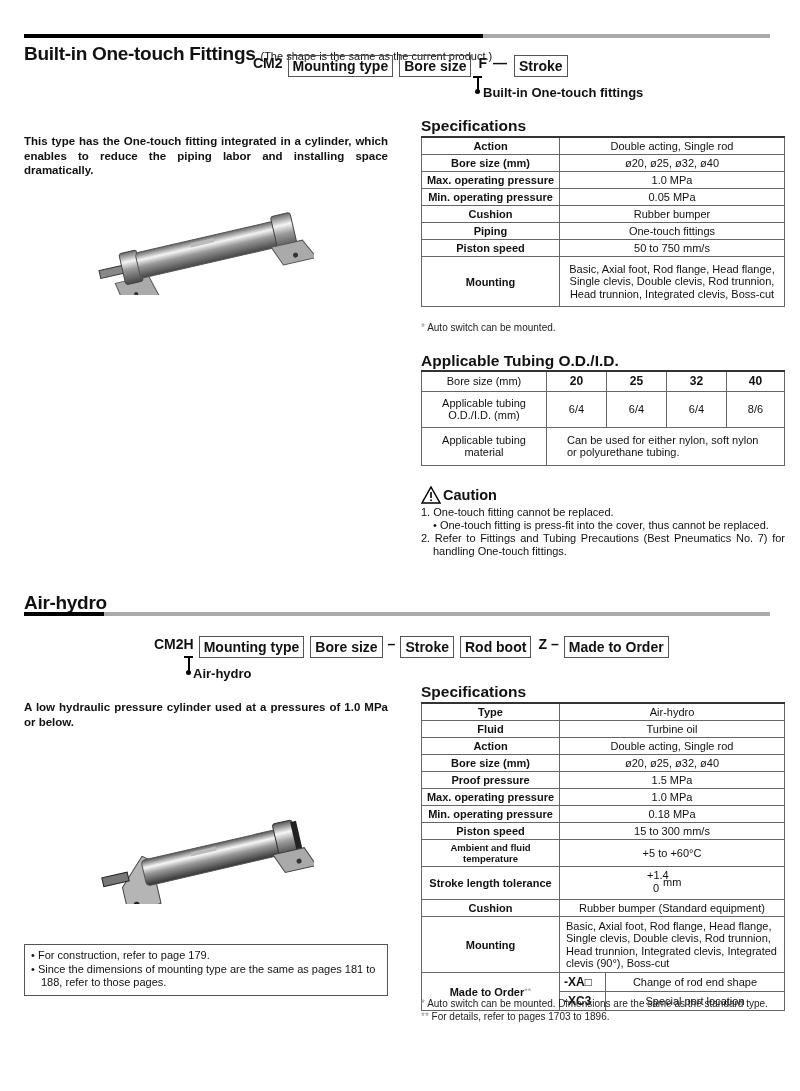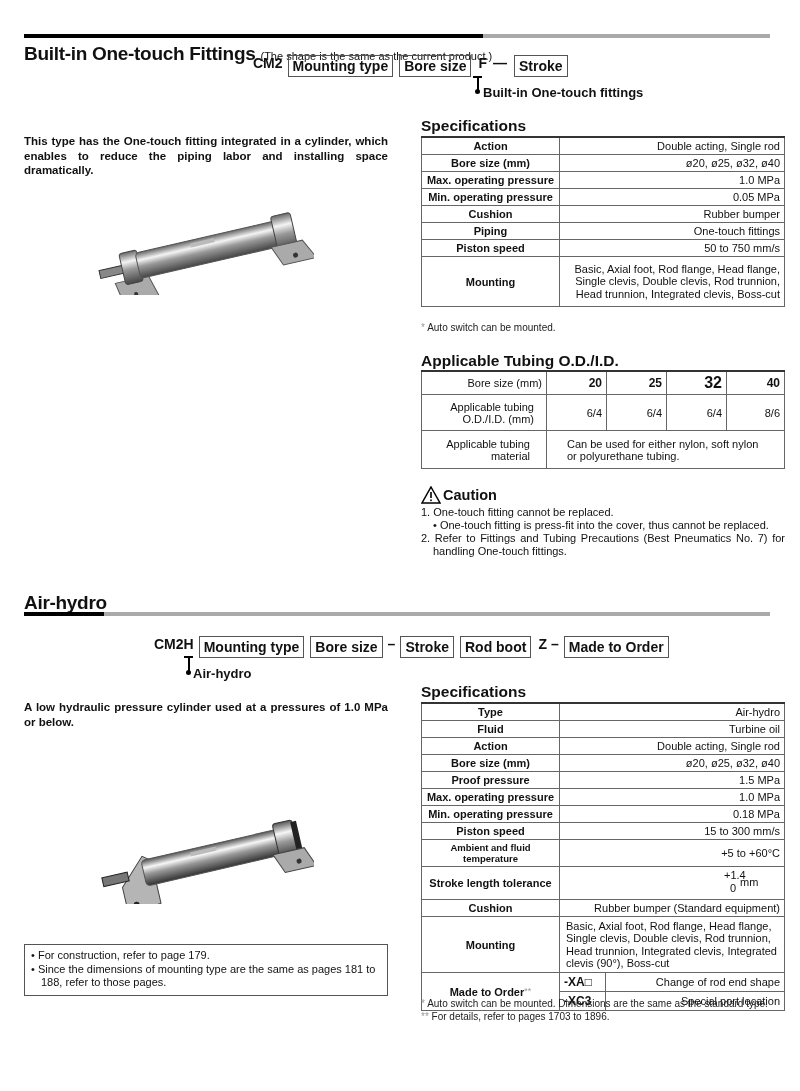--- a/index.html
+++ b/index.html
@@ -13,21 +13,21 @@
   .model .box { border:1px solid #555; padding:1px 4px; margin:0 3px; font-size:14px; line-height:18px; }
   .model .plain { margin:0 2px; }
   .callout { position:absolute; font-weight:bold; font-size:13px; }
   .tick { position:absolute; background:#000; }
   .dot { position:absolute; width:5px; height:5px; border-radius:50%; background:#000; }
   .desc { position:absolute; font-weight:bold; font-size:11.5px; line-height:14.5px; text-align:justify; }
   .h2 { position:absolute; font-weight:bold; font-size:15.5px; }
   table.spec { position:absolute; border-collapse:collapse; font-size:11px; }
   table.spec td { border:1px solid #666; padding:2px 4px; }
   table.spec td.k { font-weight:bold; text-align:center; }
-  table.spec td.v { text-align:right; }
+  table.spec td.v { text-align:center; }
   table.spec { border-top:2px solid #333; }
   .note { position:absolute; font-size:10px; line-height:13px; color:#222; }
   .note .star { color:#999; }
   .cyl { position:absolute; }
   .caution { position:absolute; font-size:11px; line-height:13px; }
   .caution .ct { font-weight:bold; font-size:14.5px; display:flex; align-items:center; margin-bottom:2px; }
   .infobox { position:absolute; border:1px solid #555; font-size:11px; line-height:13.5px; padding:4px 8px 4px 6px; box-sizing:border-box; }
   .infobox div { padding-left:10px; text-indent:-10px; }
   .tol { display:inline-block; position:relative; width:62px; height:26px; }
 </style>
@@ -132,21 +132,21 @@
       <col style="width:60px">
       <col style="width:60px">
       <col style="width:60px">
       <col>
     </colgroup>
   <tbody>
       <tr style="height:20px;">
     <td class="v">Bore size (mm)</td>
     <td class="v" style="font-weight:bold;font-size:12px;">20</td>
     <td class="v" style="font-weight:bold;font-size:12px;">25</td>
-    <td class="v" style="font-weight:bold;font-size:16px;">32</td>
+    <td class="v" style="font-weight:bold;font-size:12px;">32</td>
     <td class="v" style="font-weight:bold;font-size:12px;">40</td>
   </tr>
   <tr style="height:36px;">
     <td class="v" style="padding:0 12px;">Applicable tubing O.D./I.D. (mm)</td>
     <td class="v">6/4</td>
     <td class="v">6/4</td>
     <td class="v">6/4</td>
     <td class="v">8/6</td>
   </tr>
   <tr style="height:38px;">

